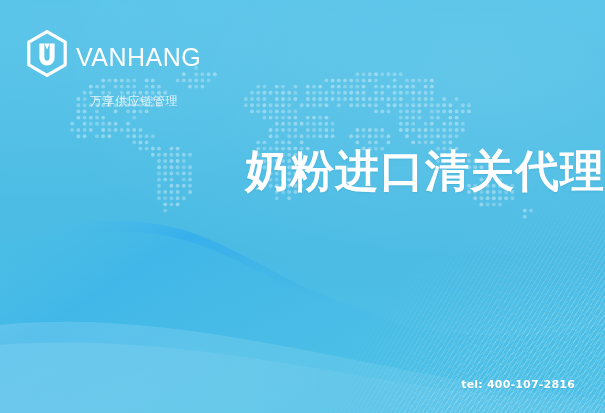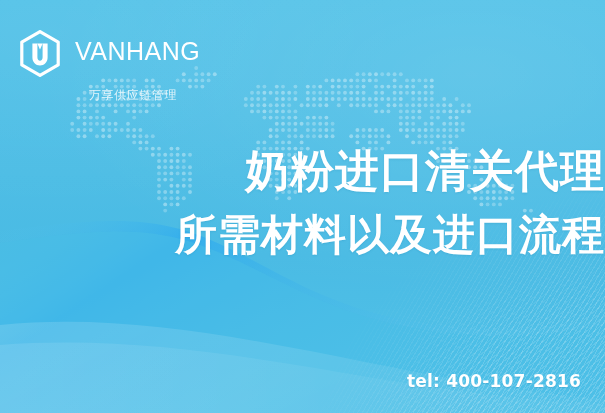--- a/index.html
+++ b/index.html
@@ -71,22 +71,22 @@
       rgba(255,255,255,0.13) 1px,
       rgba(255,255,255,0) 1px,
       rgba(255,255,255,0) 5px);
     -webkit-mask-image:radial-gradient(120% 110% at 95% 100%, #000 0%, #000 45%, rgba(0,0,0,0) 78%);
     mask-image:radial-gradient(120% 110% at 95% 100%, #000 0%, #000 45%, rgba(0,0,0,0) 78%);
     pointer-events:none;
   }
 
   
   .logo {
-    position:absolute; left:17px; top:30px;
-    display:flex; align-items:center; gap:12px;
+    position:absolute; left:24px; top:30px;
+    display:flex; align-items:flex-end; gap:6px;
   }
   .logo-mark { width:46px; height:47px; display:block; }
   .logo-text { position:relative; width:100px; height:34px; }
   .logo-word {
     position:absolute; left:0; top:2px;
     font-family:"Liberation Sans", sans-serif;
     font-size:25px; font-weight:400; letter-spacing:0.5px;
     color:#ffffff; line-height:1; white-space:nowrap;
   }
   .logo-sub {
@@ -109,24 +109,24 @@
     text-shadow:0 1px 2px rgba(30,120,165,0.18);
   }
   .h-line2 {
     font-size:42px; line-height:56px; letter-spacing:1px;
     margin-top:8px;
     text-shadow:0 1px 2px rgba(30,120,165,0.18);
   }
 
   
   .tel {
-    position:absolute; right:24px; bottom:22px;
+    position:absolute; right:30px; bottom:22px;
     color:#ffffff;
     font-family:"DejaVu Sans","Liberation Sans", sans-serif;
-    font-size:17px; font-weight:bold; letter-spacing:0.2px;
+    font-size:11px; font-weight:bold; letter-spacing:0.2px;
     text-shadow:0 1px 1px rgba(40,130,175,0.25);
   }
 </style>
 </head>
 <body>
 
 <div id="banner">
 
   <div class="bg-base"></div>
   <div class="bg-glow"></div>
@@ -721,18 +721,17 @@
       <path d="M20.3 13.5 L23 19.6 L25.7 13.5 Z" fill="#ffffff"></path>
     </svg>
     <div class="logo-text">
       <div class="logo-word">VANHANG</div>
       <div class="logo-sub">万享供应链管理</div>
     </div>
   </div>
 
   <div class="headline">
     <div class="h-line1">奶粉进口清关代理</div>
-    <div class="h-line2">所需材料以及进口流程</div>
   </div>
 
   <div class="tel">tel: 400-107-2816</div>
 
 </div>
 
 </body></html>

